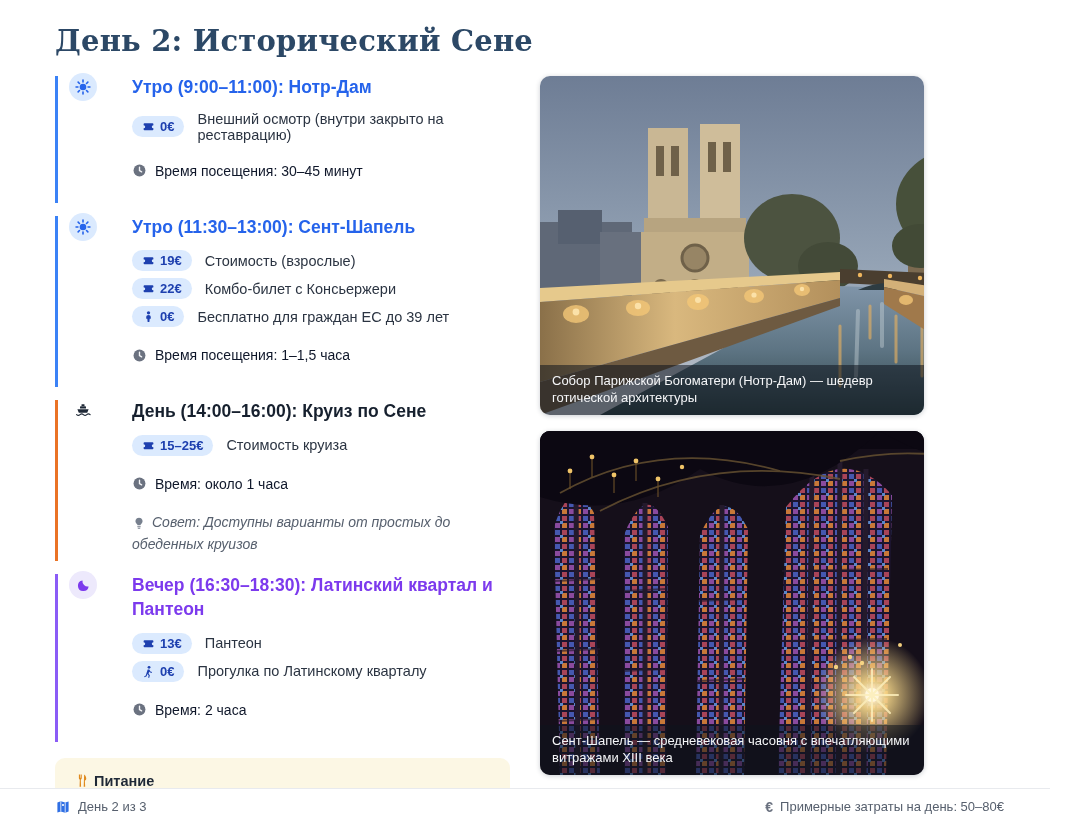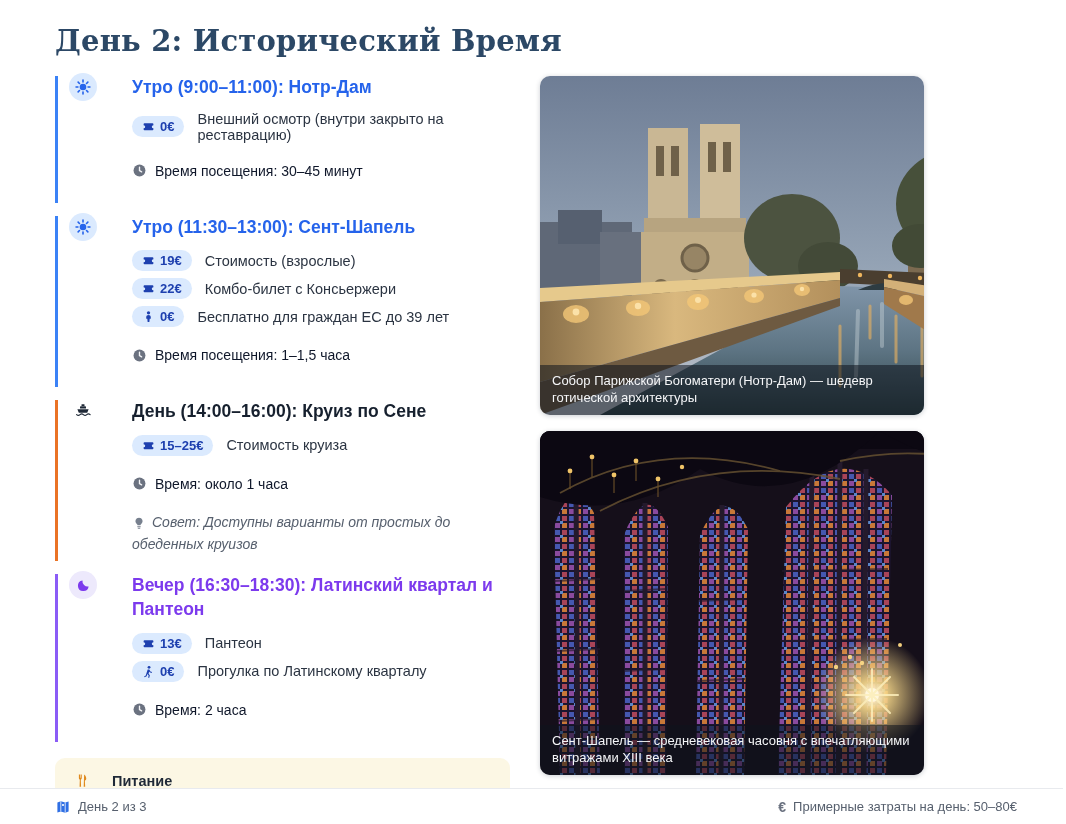--- a/index.html
+++ b/index.html
@@ -38,46 +38,46 @@
   .row-label{font-size:14.5px;color:#2b3442;}
   .meta-row{display:flex;align-items:center;gap:8px;margin:20px 0;font-size:14px;color:#0f172a;}
   .tip-row{margin:9px 0 2px;font-size:14px;font-style:italic;color:#57606e;line-height:1.55;}
   .tip-row svg{vertical-align:-3px;margin-right:6px;}
 
   
   .food-card{
     margin-top:16px;background:#fcf7e4;border-radius:10px;padding:15px 20px 16px;
     box-sizing:border-box;width:455px;
   }
-  .food-title{display:flex;align-items:center;gap:22px;font-size:14.5px;font-weight:700;color:#1f2937;margin-bottom:23px;}
+  .food-title{display:flex;align-items:center;gap:4px;font-size:14.5px;font-weight:700;color:#1f2937;margin-bottom:23px;}
   .food-line{font-size:20px;color:#374151;line-height:1.65;margin-top:28px;}
   .food-note{font-size:14px;color:#57606e;font-style:italic;line-height:1.65;}
 
   
   .photo-card{position:relative;width:384px;border-radius:10px;overflow:hidden;box-shadow:0 1px 5px rgba(20,30,50,.22);}
   .photo-card + .photo-card{margin-top:16px;}
   .photo-card svg{display:block;}
   .caption{
     position:absolute;left:0;right:0;bottom:0;background:rgba(15,20,30,.55);
     color:#f5f6f8;font-size:13px;padding:8px 12px;line-height:1.3;
   }
 
   
   .footer{
-    position:absolute;left:0;right:3px;bottom:0;height:35px;background:#fff;
+    position:absolute;left:0;right:16px;bottom:0;height:35px;background:#fff;
     border-top:1px solid #e8eaee;display:flex;align-items:center;justify-content:space-between;
     padding:0 46px 0 55px;font-size:13px;color:#57606e;
   }
   .footer-item{display:flex;align-items:center;gap:7px;}
   .euro-glyph{font-size:14px;font-weight:700;color:#6b7280;}
 </style>
 </head>
 <body>
 
-<h1 class="page-title">День 2: Исторический Время</h1>
+<h1 class="page-title">День 2: Исторический Сене</h1>
 
 <div class="main">
 
   <div class="left-col">
 
     <div class="sec">
       <span class="sec-icon">
         <svg width="16" height="16" viewBox="0 0 24 24">
             <circle cx="12" cy="12" r="5" fill="currentColor"></circle>
             <g stroke="currentColor" stroke-width="2.4" stroke-linecap="round">

